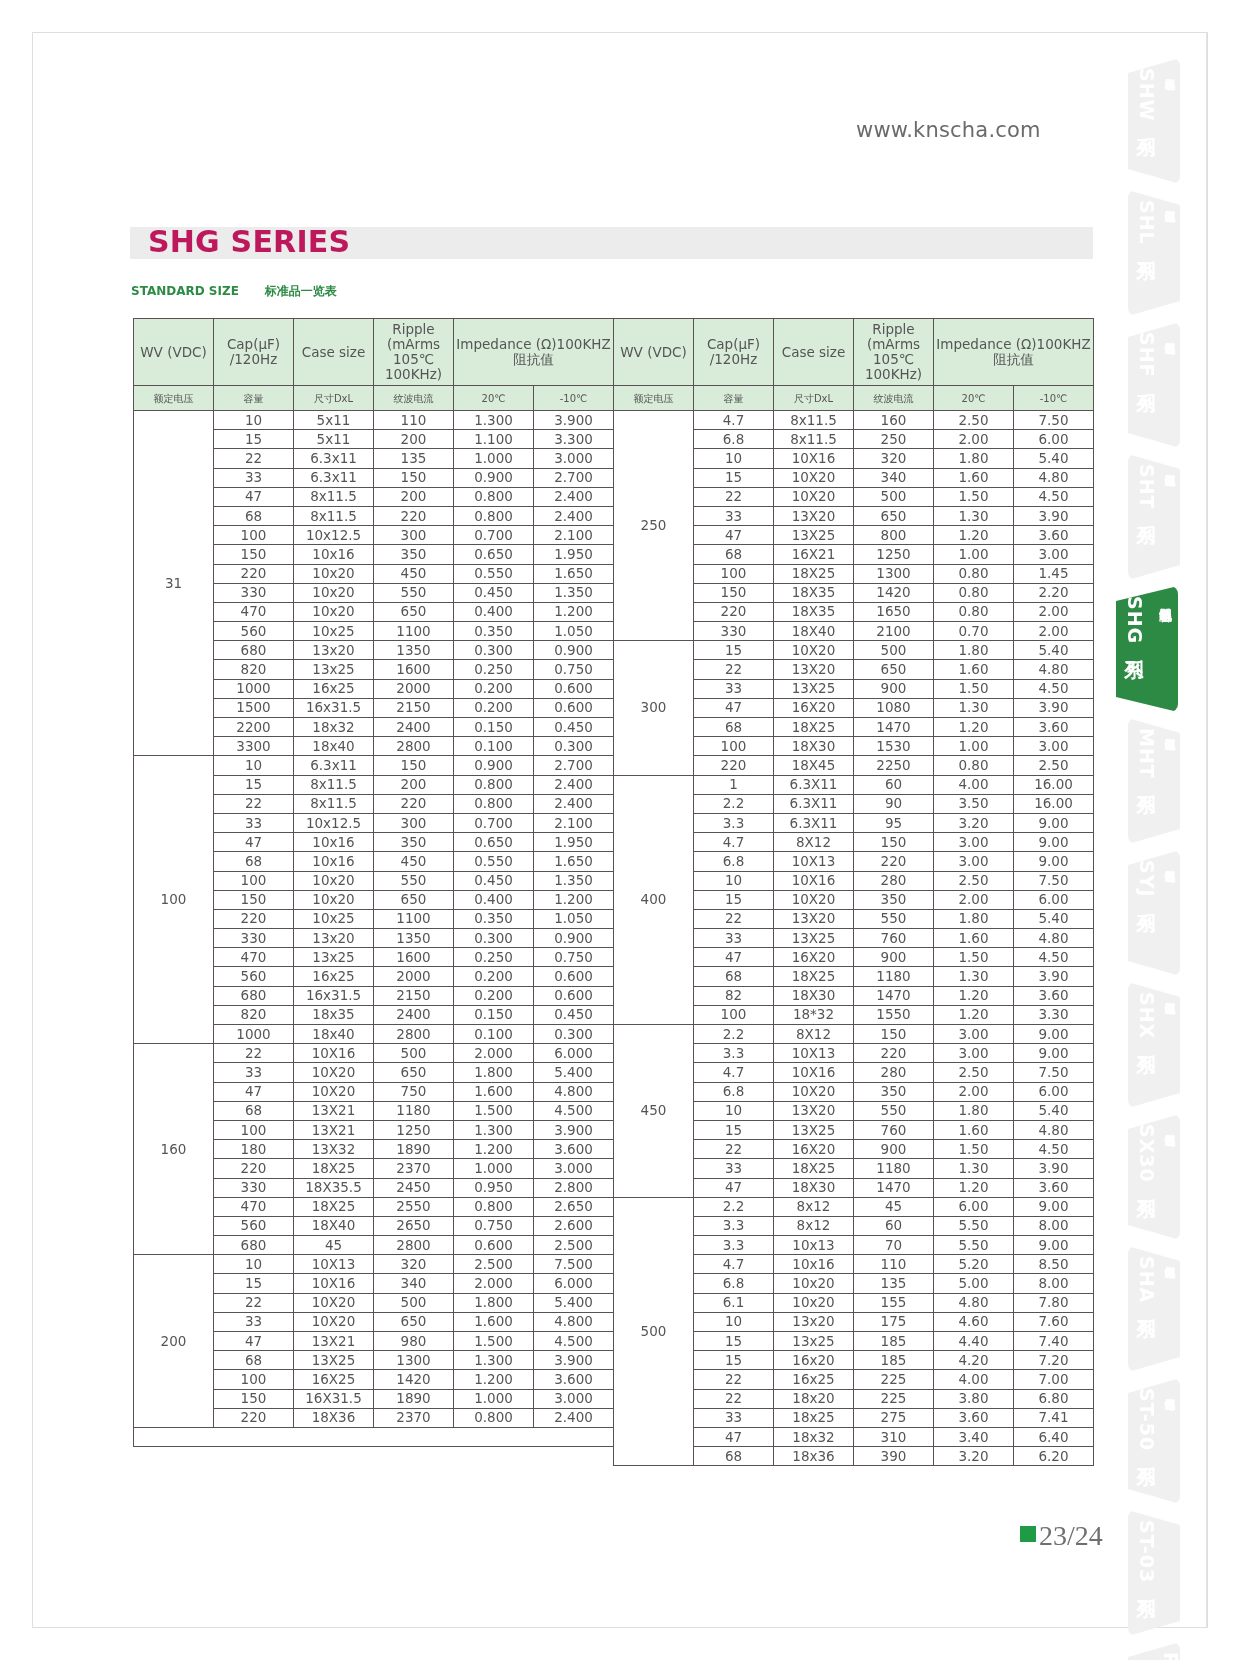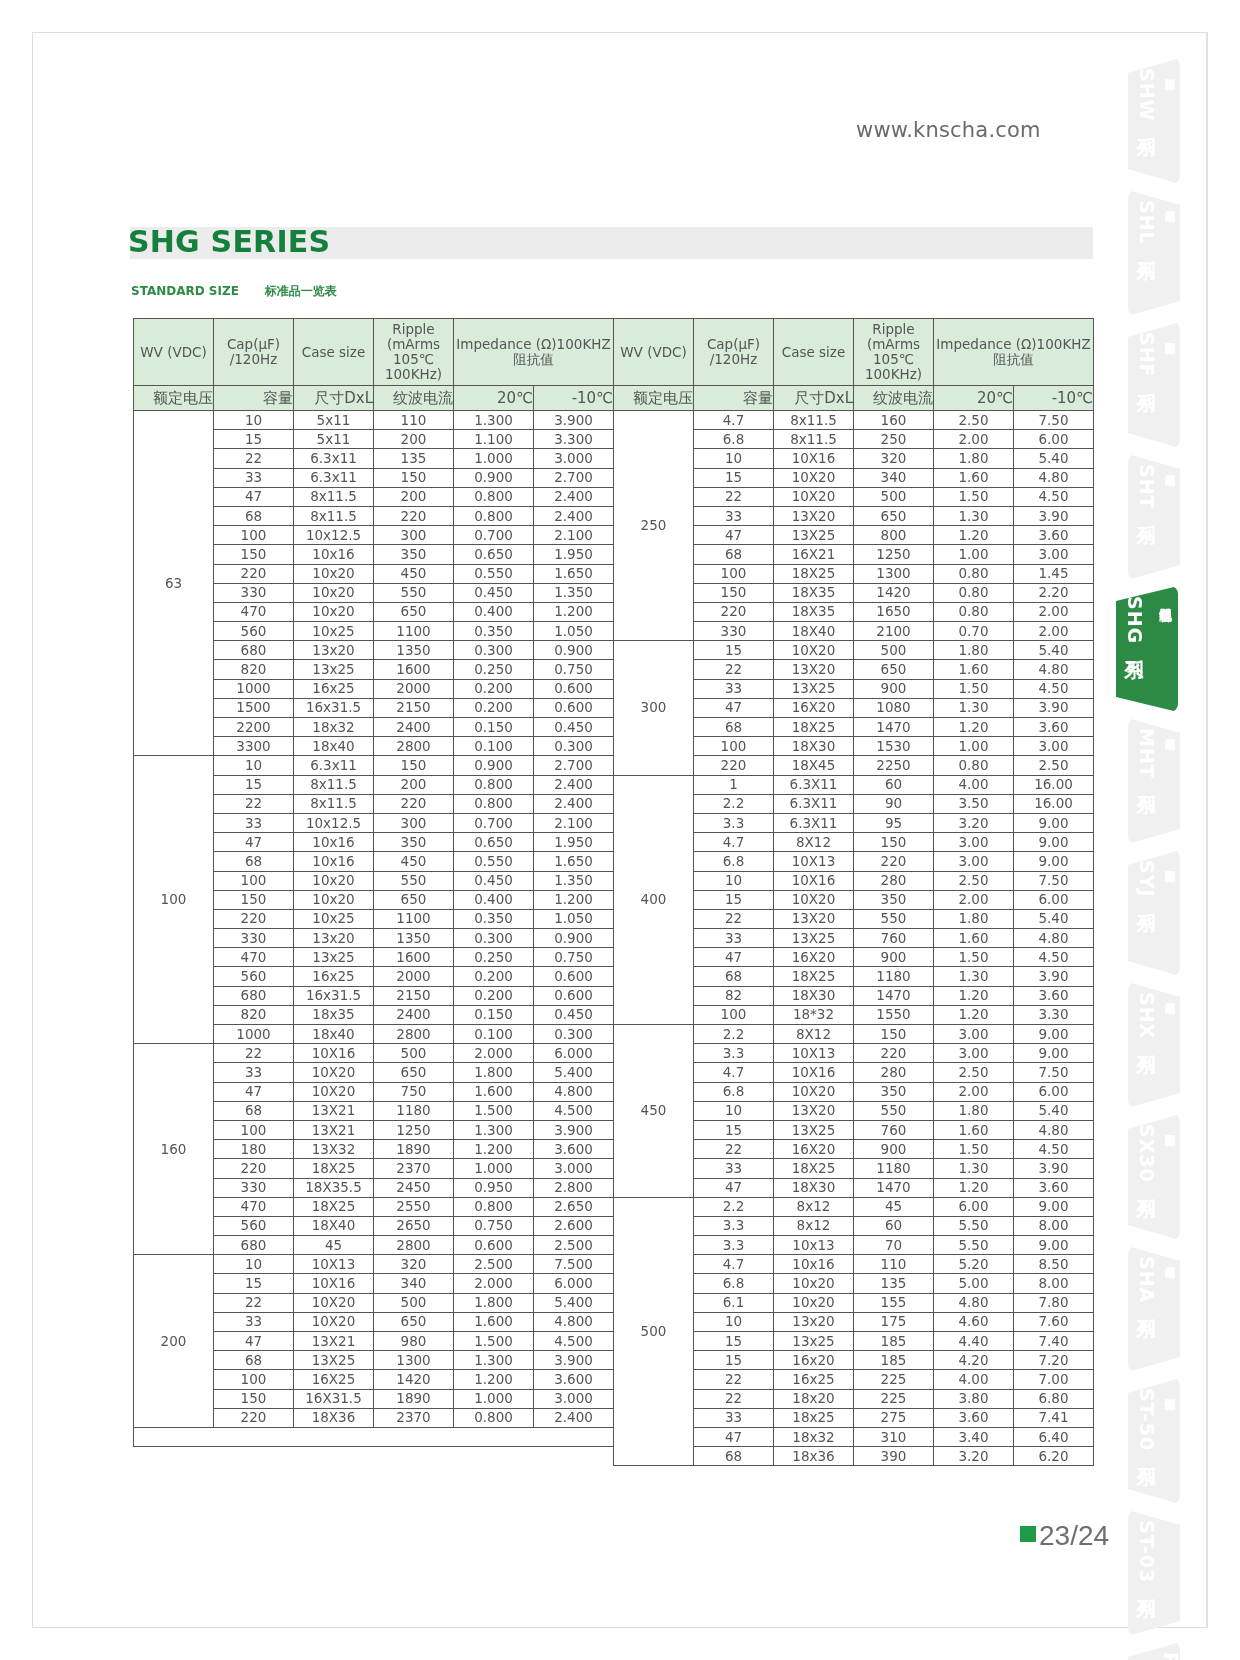--- a/index.html
+++ b/index.html
@@ -3,43 +3,43 @@
 <meta charset="utf-8">
 <style>
   html, body { margin: 0; padding: 0; background: #ffffff; }
   body { width: 1240px; height: 1660px; position: relative; overflow: hidden;
          font-family: "Liberation Sans", "DejaVu Sans", sans-serif; color: #444; }
   .page-frame { position: absolute; left: 32px; top: 32px; width: 1176px; height: 1596px;
                 border: 1px solid #dedede; box-sizing: border-box; }
   .site-url { position: absolute; left: 856px; top: 118px; font-size: 21px; color: #6b6b6b;
               font-family: "DejaVu Sans", sans-serif; letter-spacing: 0.2px; }
   .title-bar { position: absolute; left: 130px; top: 227px; width: 963px; height: 32px; background: #ececec; }
-  .series-title { position: absolute; left: 128px; top: 224px; font-size: 30px; font-weight: bold; color: #15803d;
+  .series-title { position: absolute; left: 148px; top: 224px; font-size: 30px; font-weight: bold; color: #be185d;
                   font-family: "DejaVu Sans", sans-serif; letter-spacing: 0.2px; }
   .subtitle { position: absolute; left: 131px; top: 283px; font-size: 12px; font-weight: bold; color: #2e8b46;
               font-family: "DejaVu Sans", sans-serif; }
   .subtitle .cn { margin-left: 26px; }
 
   table.spec { position: absolute; top: 318px; border-collapse: collapse; table-layout: fixed;
                font-family: "DejaVu Sans", sans-serif; font-size: 13.5px; color: #555; }
   table.spec td, table.spec th { border: 1.4px solid #5a5252; text-align: center; padding: 0; font-weight: normal;
                                  overflow: hidden; white-space: nowrap; }
   table.spec thead th { background: #d8ecd9; color: #555; line-height: 15px; }
   table.spec thead tr.h1 th { height: 66px; white-space: normal; }
-  table.spec thead tr.h2 th { height: 24px; font-size: 15px; text-align: right; }
+  table.spec thead tr.h2 th { height: 24px; font-size: 10px; }
   table.spec tbody td { height: 18.2px; line-height: 17px; }
   table.spec tbody td.wv { vertical-align: middle; background: #fff; }
   #tbl-left { left: 133px; width: 480px; }
   #tbl-right { left: 613px; width: 480px; }
   .col-wv { width: 80px; } .col-cap { width: 80px; } .col-case { width: 80px; }
   .col-rip { width: 80px; } .col-z20 { width: 80px; } .col-zm10 { width: 80px; }
   td.filler { height: 50px; }
 
   .page-num { position: absolute; left: 1020px; top: 1520px; font-size: 28px; color: #6f6f6f;
-              font-family: Liberation Sans, sans-serif; }
+              font-family: Liberation Serif, serif; }
   .page-num .sq { display: inline-block; width: 16px; height: 16px; background: #1f9a46; margin-right: 3px; vertical-align: 3px; }
 
   .side-tabs { position: absolute; left: 1128px; top: 58px; width: 56px; }
   .side-tab { position: relative; width: 52px; height: 126px; margin-bottom: 6px; background: #f0f0f0;
               border-radius: 8px; color: #fff; overflow: hidden;
               clip-path: polygon(0 12%, 100% 0, 100% 100%, 0 88%); }
   .side-tab:nth-child(even) { clip-path: polygon(0 0, 100% 12%, 100% 88%, 0 100%); }
   .side-tab.active { background: #2d8a44; left: -12px; width: 62px; }
   .side-tab .name { position: absolute; left: 6px; top: 10px; writing-mode: vertical-rl; font-size: 19px; font-weight: bold;
                     font-family: "DejaVu Sans", sans-serif; letter-spacing: 1px; }
@@ -82,21 +82,21 @@
       <th>额定电压</th>
       <th>容量</th>
       <th>尺寸DxL</th>
       <th>纹波电流</th>
       <th>20℃</th>
       <th>-10℃</th>
     </tr>
   </thead>
   <tbody id="body-left">
       <tr>
-        <td class="wv" rowspan="18">63</td>
+        <td class="wv" rowspan="18">31</td>
         <td>10</td>
         <td>5x11</td>
         <td>110</td>
         <td>1.300</td>
         <td>3.900</td>
       </tr>
       <tr>
         <td>15</td>
         <td>5x11</td>
         <td>200</td>

